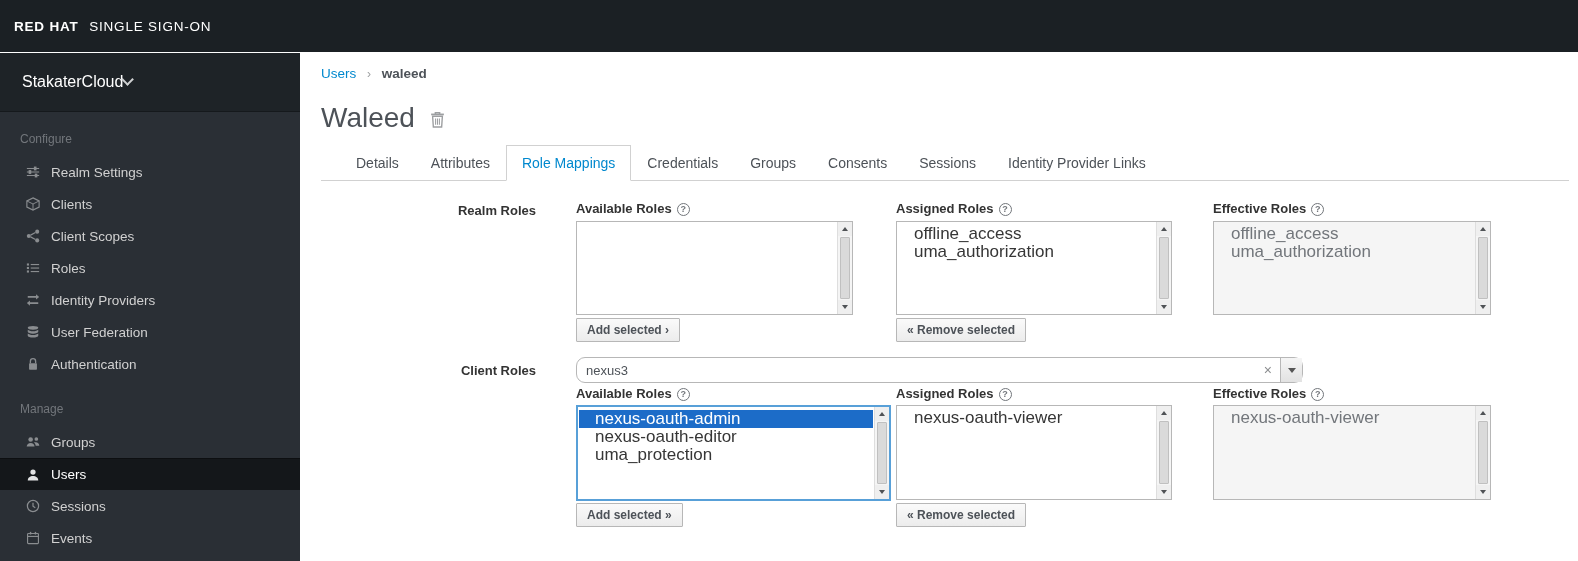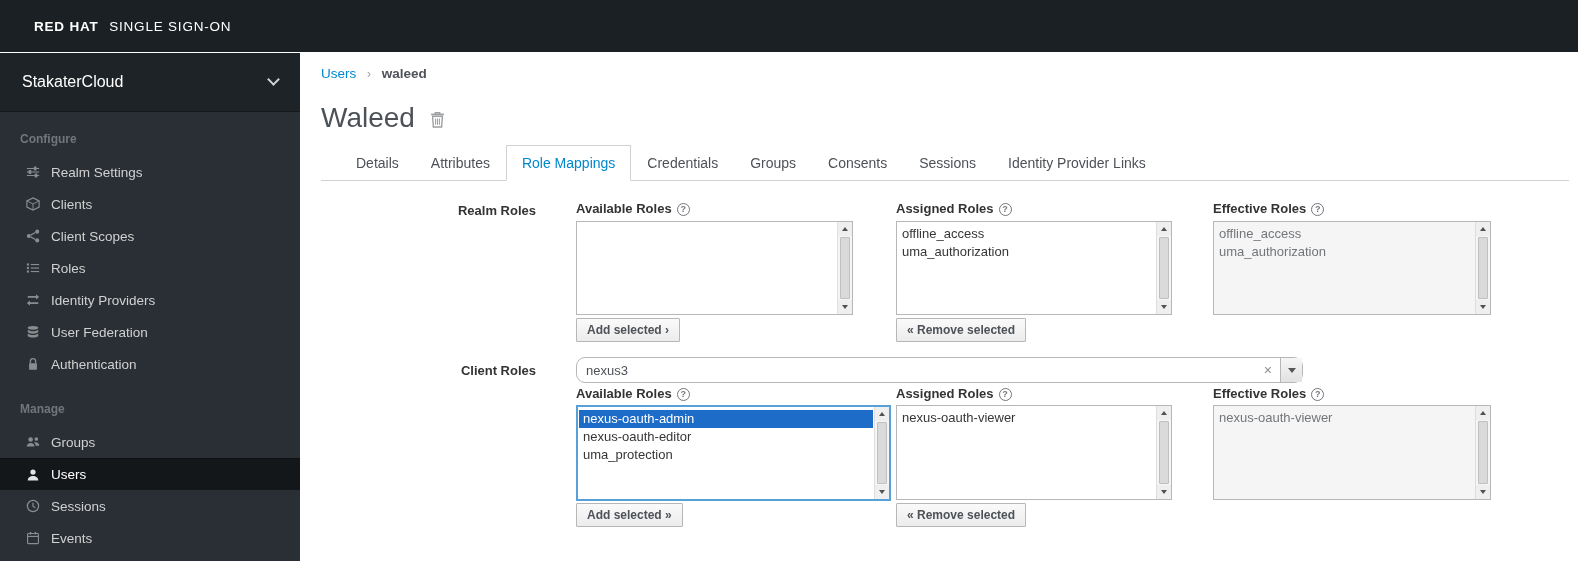--- a/index.html
+++ b/index.html
@@ -1,29 +1,29 @@
 <!DOCTYPE html>
 <html><head>
 <meta charset="utf-8">
 <style>
   * { box-sizing: border-box; margin: 0; padding: 0; }
   html,body { width:1578px; height:561px; }
   body { font-family:"Liberation Sans", sans-serif; background:#fff; position:relative; overflow:hidden; }
 
   
-  .app-header { position:absolute; top:0; left:0; width:100%; height:52px; background:#1b2024; display:flex; align-items:center; padding:0 34px; }
+  .app-header { position:absolute; top:0; left:0; width:100%; height:52px; background:#1b2024; display:flex; align-items:center; padding:0 14px; }
   .brand { color:#fff; font-size:13.5px; letter-spacing:.8px; cursor:pointer; white-space:nowrap; }
   .brand-bold { font-weight:700; margin-right:6px; }
   .brand-light { font-weight:400; }
 
   
   .sidebar { position:absolute; top:53px; left:0; width:300px; height:508px; background:#2a2f35; }
-  .realm-selector { height:59px; background:#1e2327; border-bottom:1px solid #15191c; display:flex; align-items:center; justify-content:space-between; padding:0 22px; color:#fff; font-size:16px; cursor:pointer; }
+  .realm-selector { height:59px; background:#1e2327; border-bottom:1px solid #15191c; display:flex; align-items:center; padding:0 22px; color:#fff; font-size:16px; cursor:pointer; }
   .chevron-down { width:9px; height:9px; border-right:2px solid #cfd1d2; border-bottom:2px solid #cfd1d2; transform:rotate(45deg); margin-top:-5px; }
-  .section-label { padding:20px 20px 10px; font-size:12px; color:#72767b;font-weight:bold; }
+  .section-label { padding:20px 20px 10px; font-size:12px; color:#72767b; }
   .section-label.second { padding-top:22px; }
   .nav-item { height:32px; display:flex; align-items:center; padding:0 20px 0 25px; color:#d1d1d1; font-size:13.5px; cursor:pointer; }
   .nav-icon { width:15px; height:15px; margin-right:11px; color:#8a8d90; display:inline-flex; align-items:center; justify-content:center; flex:0 0 15px; }
   .nav-icon svg { width:14px; height:14px; }
   .nav-item.active { background:#14171a; color:#fff; border-top:1px solid #0d0f11; }
   .nav-item.active .nav-icon { color:#e2e3e4; }
 
   
   .main { position:absolute; top:53px; left:300px; right:0; bottom:0; background:#fff; padding:11px 9px 0 21px; }
   .breadcrumb { font-size:13.5px; margin-top:2px; }
@@ -41,21 +41,21 @@
 
   .form-area { position:relative; height:352px; }
   .row-label { position:absolute; left:0; width:215px; text-align:right; font-size:13px; font-weight:600; color:#333; }
   .col-header { position:absolute; font-size:13px; font-weight:600; color:#333; display:flex; align-items:flex-end; }
   .help { display:inline-block; width:13px; height:13px; border:1px solid #72767b; border-radius:50%; color:#72767b; font-size:9px; line-height:11px; text-align:center; font-weight:700; margin-left:5px; cursor:pointer; }
 
   .listbox { position:absolute; background:#fff; border:1px solid #b7b7b7; }
   .listbox.focused { border:2px solid #58a0d8; }
   .listbox.disabled { background:#f5f5f5; }
   .opts { position:absolute; left:0; top:0; right:15px; bottom:0; padding:3px 1px; overflow:hidden; }
-  .opt { display:block; font-size:13px; color:#363636; line-height:18px; padding:0 4px; white-space:nowrap; cursor:default; }
+  .opt { display:block; font-size:17px; color:#363636; line-height:18px; padding:0 16px; white-space:nowrap; cursor:default; }
   .listbox.disabled .opt { color:#72767b; }
   .opt.selected { background:#1c6cc8; color:#fff; }
 
   .sb { position:absolute; top:0; right:0; bottom:0; width:15px; background:#f5f5f5; border-left:1px solid #dedede; display:flex; flex-direction:column; }
   .sb-btn { height:14px; flex:0 0 14px; display:flex; align-items:center; justify-content:center; background:#efefef; cursor:pointer; }
   .sb-thumb { flex:1; margin:1px 2px; background:#dadada; border:1px solid #c0c0c0; border-radius:1px; cursor:pointer; }
   .tri-up { width:0; height:0; border-left:3.5px solid transparent; border-right:3.5px solid transparent; border-bottom:4px solid #4f5255; }
   .tri-down { width:0; height:0; border-left:3.5px solid transparent; border-right:3.5px solid transparent; border-top:4px solid #4f5255; }
 
   .btn { position:absolute; height:24px; padding:0 10px; font-family:inherit; font-size:12px; font-weight:700; color:#4d5258; background:linear-gradient(#fafafa,#ececec); border:1px solid #b7b7b7; border-radius:1px; cursor:pointer; white-space:nowrap; }

